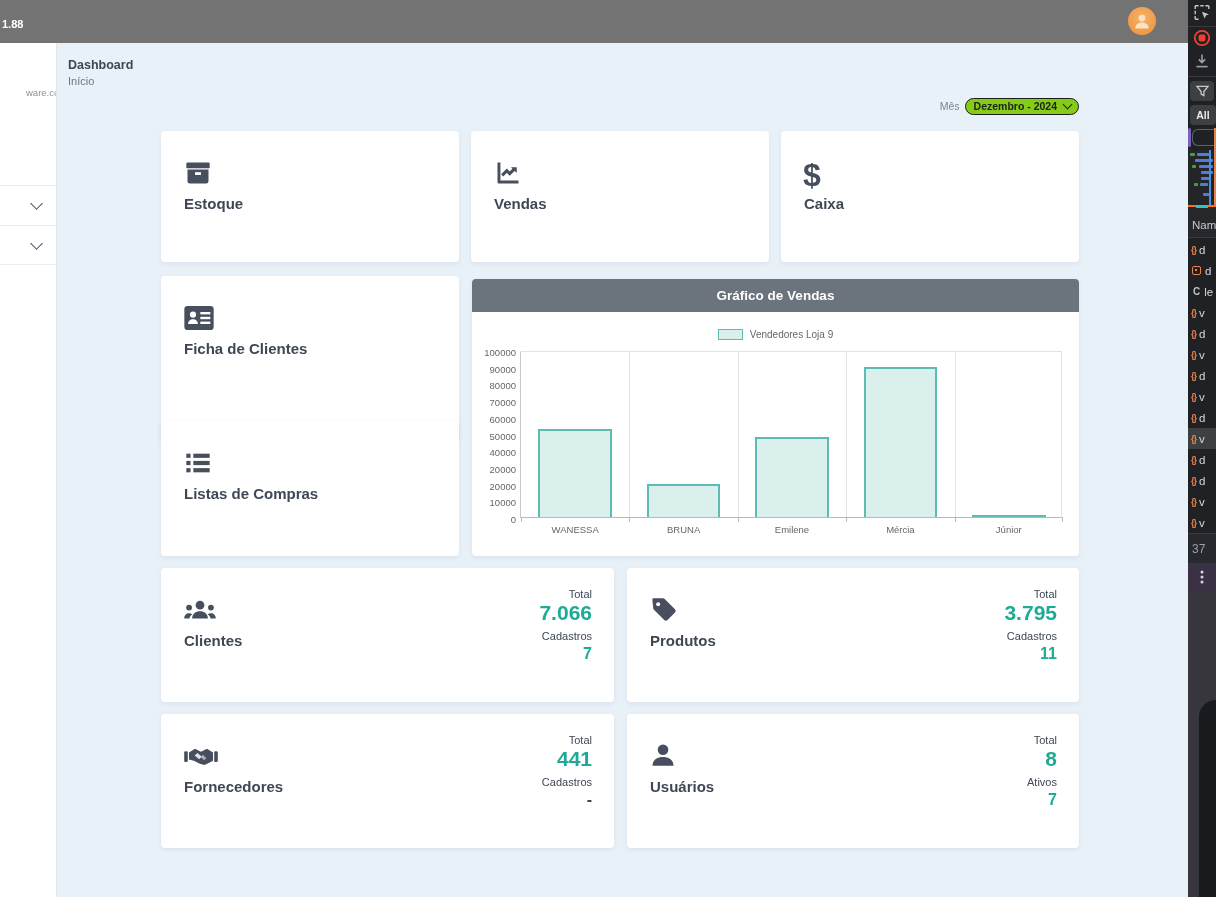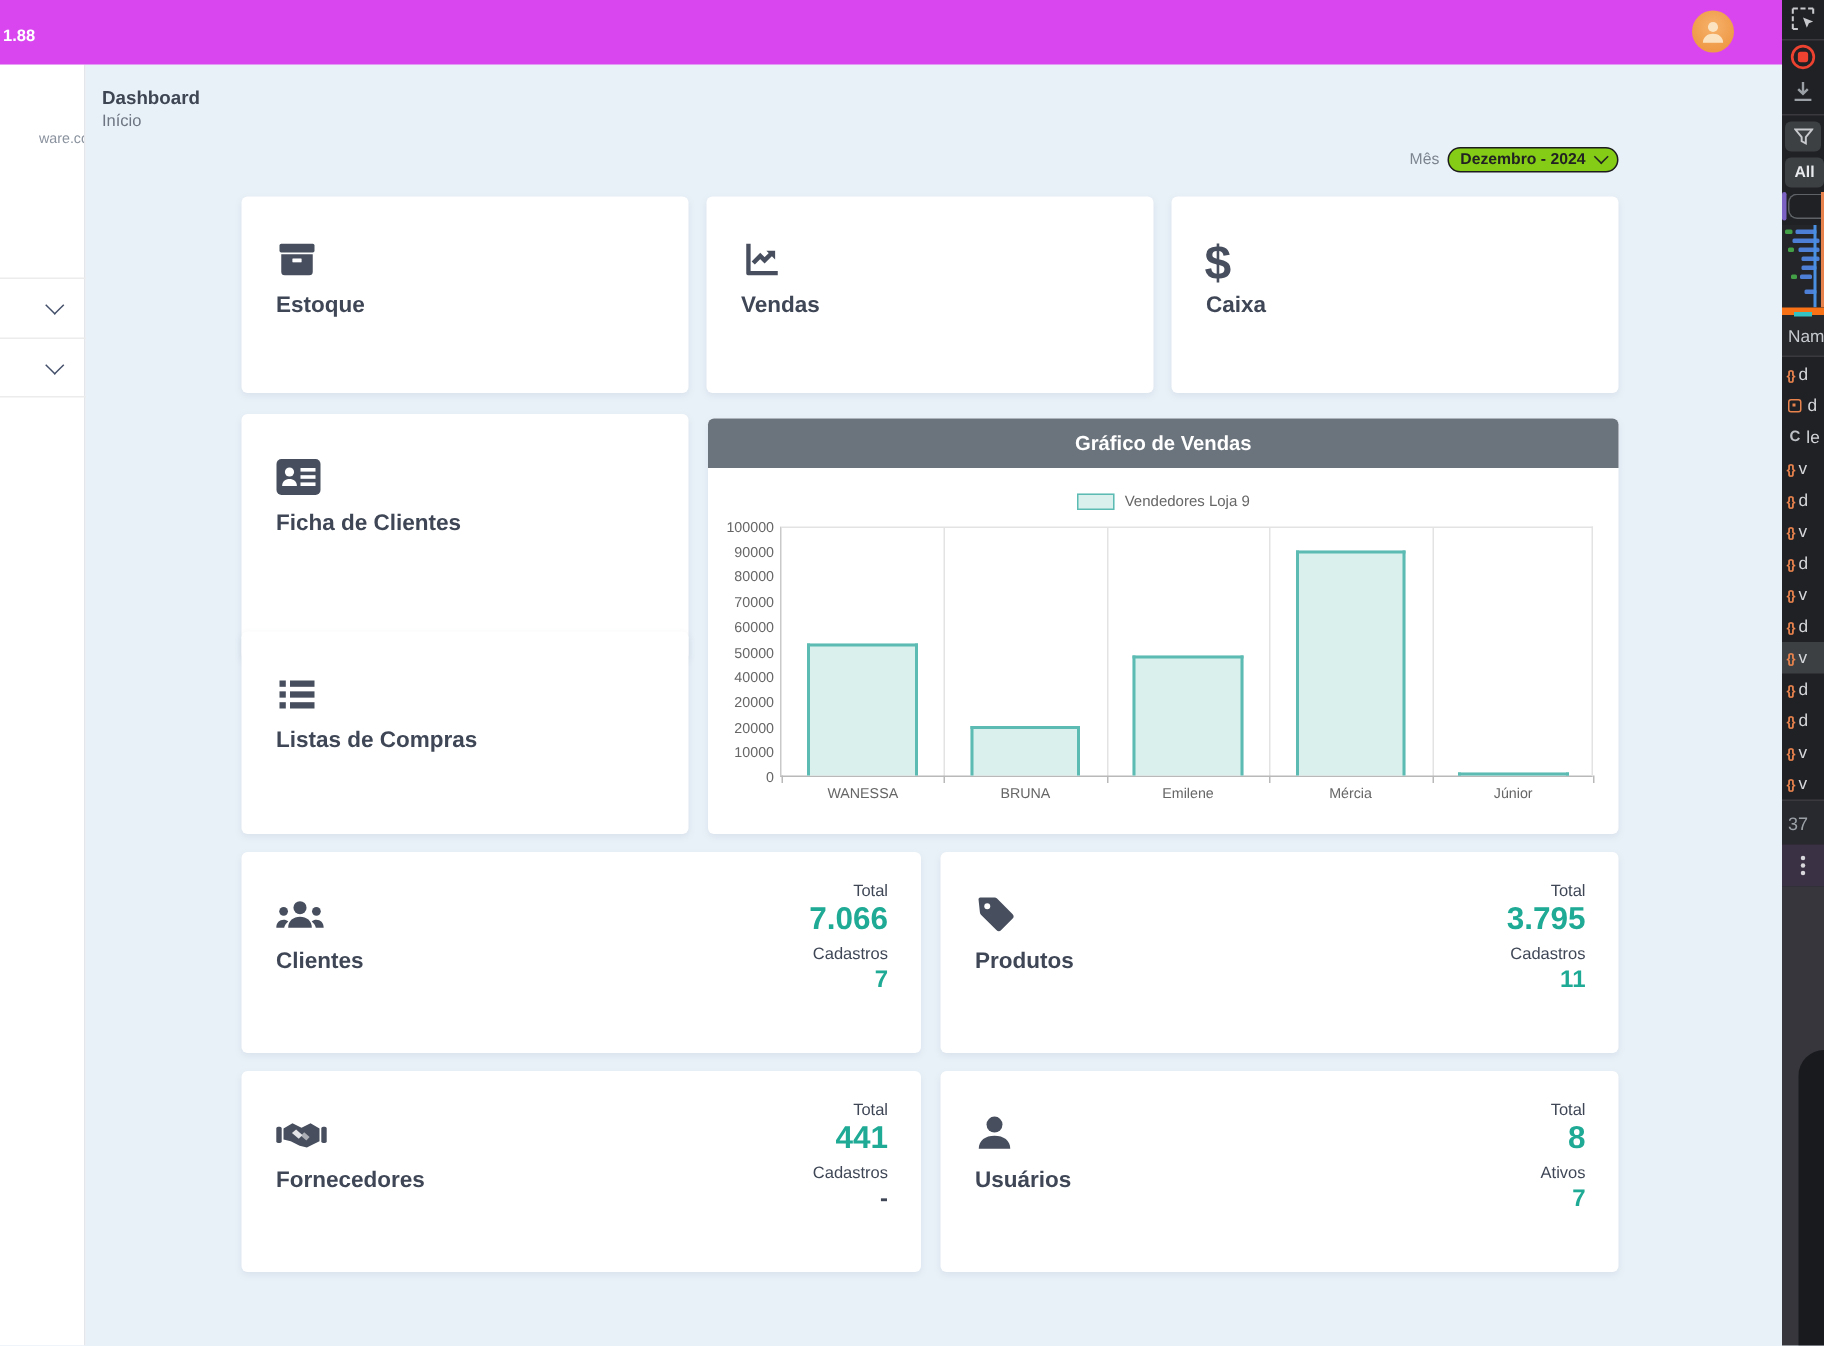--- a/index.html
+++ b/index.html
@@ -1,20 +1,20 @@
 <!DOCTYPE html>
 <html><head>
 <meta charset="utf-8">
 <style>
   * { box-sizing: border-box; margin: 0; padding: 0; }
   html,body { width:1216px; height:897px; overflow:hidden; }
   body { font-family:"Liberation Sans", sans-serif; background:#e9f1f8; position:relative; }
 
   
-  .navbar { position:absolute; left:0; top:0; width:1188px; height:43px; background:#d946ef; z-index:3; }
+  .navbar { position:absolute; left:0; top:0; width:1188px; height:43px; background:#737373; z-index:3; }
   .navbar-left { position:absolute; left:2px; top:18px; color:#fff; font-size:11px; font-weight:bold; }
   .avatar { position:absolute; right:32px; top:7px; width:28px; height:28px; border-radius:50%;
             background:radial-gradient(circle at 50% 38%, #f6b26b 0%, #ef9a47 70%); overflow:hidden; cursor:pointer; }
   .avatar svg { position:absolute; left:5px; top:5px; }
 
   
   .sidebar { position:absolute; left:0; top:43px; width:57px; height:854px; background:#fff; border-right:1px solid #e3e6ea; z-index:2; }
   .sidebar-trunc { position:absolute; left:0; top:44px; width:56px; font-size:9.5px; color:#8a929e; white-space:nowrap; overflow:hidden;padding-left:26px; }
   .acc-row { position:absolute; left:0; width:57px; height:40px; border-top:1px solid #ececec; }
   .acc-row.r1 { top:142px; }
@@ -83,21 +83,21 @@
               display:flex; align-items:center; justify-content:center; }
   .scroll-frag { position:absolute; left:0; top:128px; width:3px; height:19px; background:#7b61c1; border-radius:2px; }
   .outline-frag { position:absolute; left:4px; top:129px; width:22px; height:17px;
                   border:1.5px solid #5f6368; border-right:none; border-radius:6px 0 0 6px; }
   .overview { position:absolute; left:0; top:150px; width:28px; height:55px; background:#242529; }
   .wf-bar { position:absolute; height:3px; background:#4d7fd6; border-radius:1px; }
   .wf-green { position:absolute; height:3px; background:#43a047; border-radius:1px; }
   .wf-vline { position:absolute; top:0; bottom:0; width:2px; background:#4a90e2; }
   .wf-oline { position:absolute; top:128px; height:77px; right:0; width:2px; background:#e8824d; }
   .name-header { position:absolute; left:0; top:205px; width:28px; height:33px; background:#26282c;
-                 border-top:5px solid #f97316; border-bottom:1px solid #3a3a3e; }
+                 border-top:2px solid #f97316; border-bottom:1px solid #3a3a3e; }
   .name-header-label { position:absolute; left:4px; bottom:6px; color:#c6c9cd; font-size:11.5px; }
   .sel-dash { position:absolute; left:8px; top:-2px; width:12px; height:3px; background:#35c2c2; }
   .req-rows { position:absolute; left:0; top:239px; width:28px; }
   .req-row { height:21px; display:flex; align-items:center; padding-left:3px; cursor:pointer; }
   .req-row.selected { background:#3c4043; }
   .req-icon-script { color:#e8834d; font-size:9px; font-weight:bold; letter-spacing:-1px; margin-right:3px; }
   .req-icon-font { width:9px; height:9px; border:1.5px solid #e8834d; border-radius:2px; margin:0 4px 0 1px; position:relative; }
   .req-icon-font:after { content:""; position:absolute; left:2px; top:2px; width:2px; height:2px; background:#e8834d; }
   .req-icon-letter-c { color:#bdc1c6; font-size:10px; font-weight:bold; margin:0 4px 0 2px; }
   .req-label { color:#d5d7da; font-size:11.5px; }

